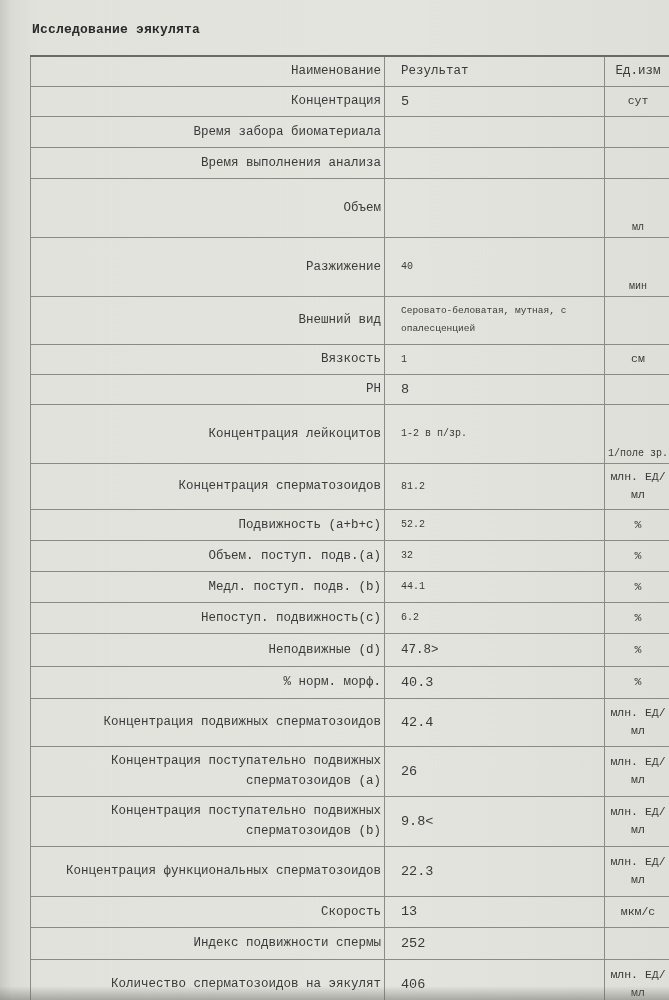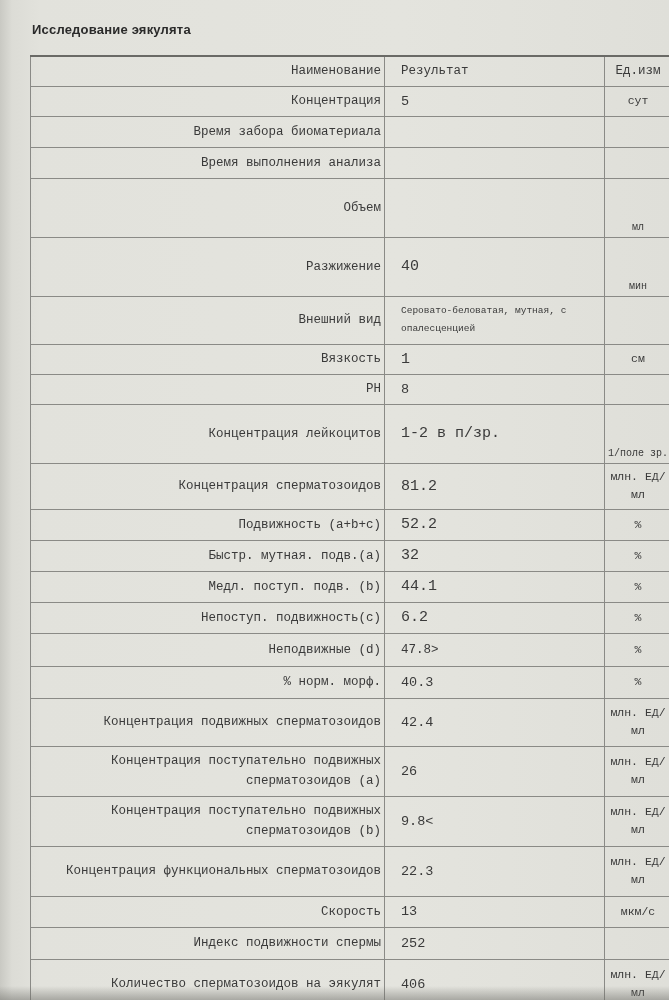--- a/index.html
+++ b/index.html
@@ -5,21 +5,21 @@
   html, body { margin: 0; padding: 0; }
   body {
     width: 669px; height: 1000px; overflow: hidden;
     background: linear-gradient(90deg, #c9c9c3 0px, #dcdcd6 12px, #e2e2dc 40px, #e4e4de 400px, #dfdfd9 669px);
     font-family: "Liberation Mono", "DejaVu Sans Mono", monospace;
     color: #3b3b3b;
     position: relative;
   }
   .title {
     position: absolute; left: 32px; top: 22px;
-    font-family: Liberation Sans, sans-serif;
+    font-family: Liberation Mono, monospace;
     font-weight: bold; font-size: 13px; color: #2a2a2a;
     letter-spacing: 0.2px;
   }
   table.report {
     position: absolute; left: 30px; top: 55px;
     border-collapse: collapse;
     table-layout: fixed;
     width: 660px;
   }
   table.report td {
@@ -30,21 +30,21 @@
     color: #3a3a3a;
     overflow: hidden;
     white-space: nowrap;
   }
   table.report tr.header td { border-top: 2px solid #6a6a66; }
   table.report td.c1 { width: 347px; text-align: right; }
   table.report td.c2 { width: 200px; padding-left: 16px; }
   table.report td.c3 { width: 60px; text-align: center; }
   table.report td.c4 { width: 20px; font-size: 10px; padding: 0 1px; }
   td.c1 .lbl { white-space: normal; display: block; line-height: 20px; }
-  td.c2.small { font-size: 15px; }
+  td.c2.small { font-size: 10px; }
   td.c2.big { font-size: 13.5px; padding-left: 8px; }
   td.c2.wrap { white-space: normal; font-size: 9.5px; line-height: 18px; }
   td.c3 .unit { display: block; font-size: 11.5px; line-height: 18px; }
   td.c3.small .unit { font-size: 10px; margin-top: 40px; }
   .bottom-shadow {
     position: absolute; left: 0; right: 0; bottom: 0; height: 14px;
     background: linear-gradient(180deg, rgba(120,120,115,0) 0%, rgba(110,110,105,0.5) 100%);
   }
 </style>
 </head>
@@ -143,21 +143,21 @@
   </tr>
   <tr style="height:31px">
     <td class="c1">Подвижность (a+b+c)</td>
     <td class="c2 small">52.2</td>
     <td class="c3">
           <span class="unit">%</span>
         </td>
     <td class="c4">4</td>
   </tr>
   <tr style="height:31px">
-    <td class="c1">Быстр. мутная. подв.(a)</td>
+    <td class="c1">Объем. поступ. подв.(a)</td>
     <td class="c2 small">32</td>
     <td class="c3">
           <span class="unit">%</span>
         </td>
     <td class="c4"></td>
   </tr>
   <tr style="height:31px">
     <td class="c1">Медл. поступ. подв. (b)</td>
     <td class="c2 small">44.1</td>
     <td class="c3">

